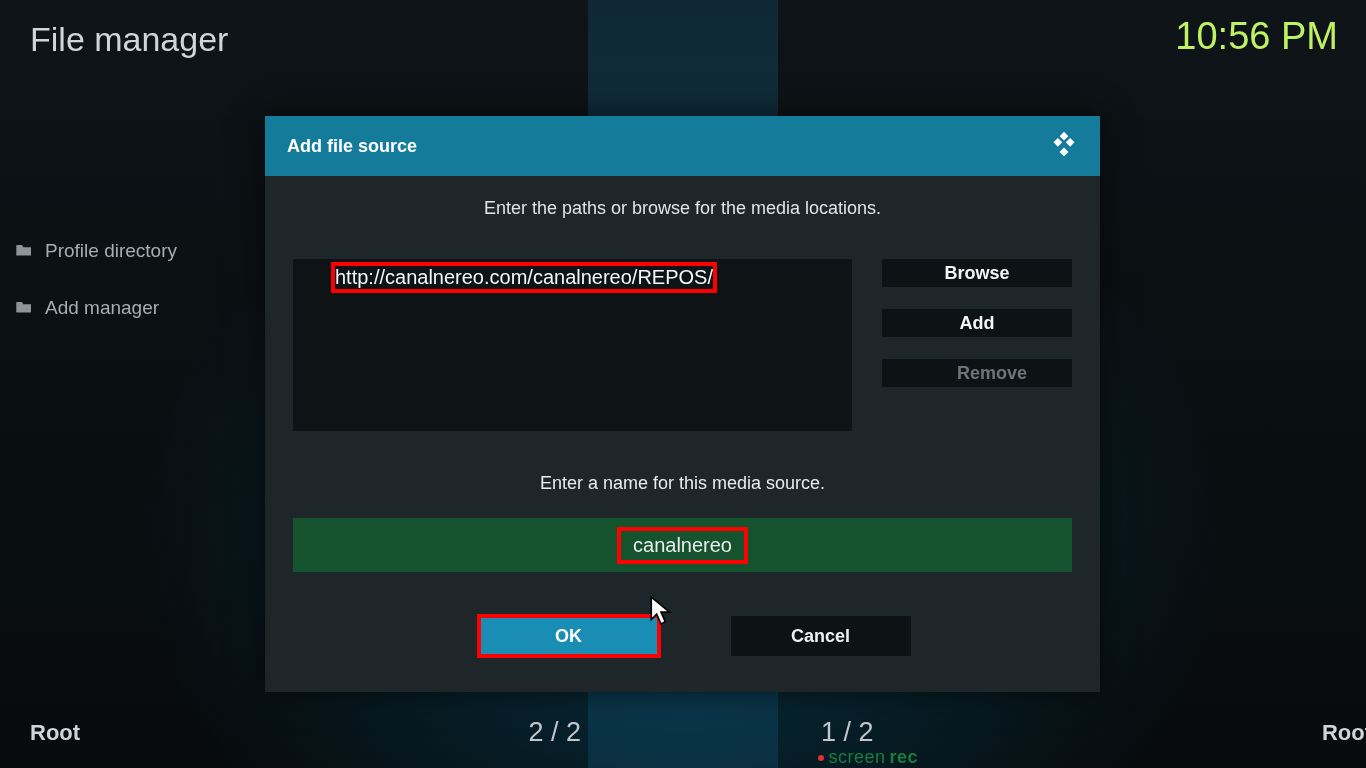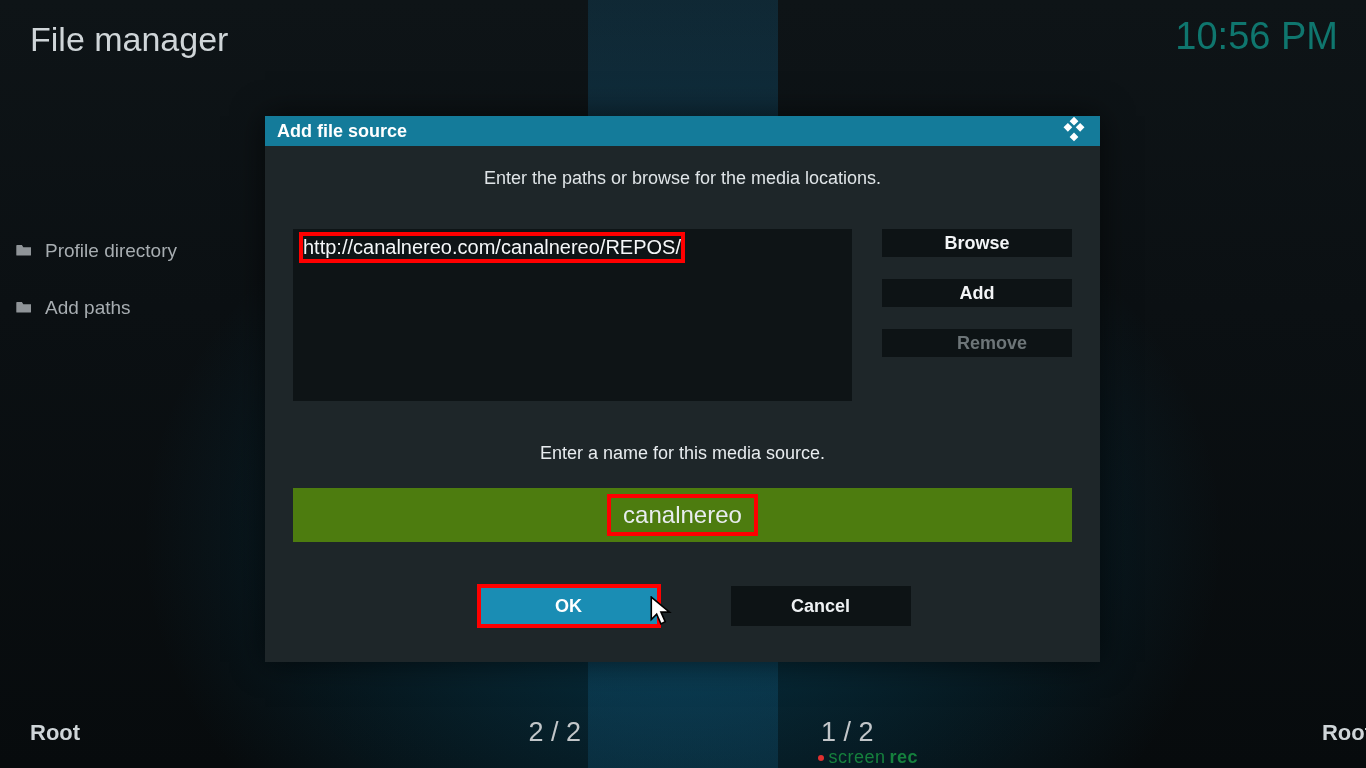--- a/index.html
+++ b/index.html
@@ -6,50 +6,50 @@
   html,body{ width:1366px; height:768px; overflow:hidden; background:#000; }
   .bg{
     position:absolute; inset:0;
     background:
       radial-gradient(ellipse 900px 700px at 50% 70%, rgba(0,130,180,.35), rgba(0,0,0,0) 60%),
       linear-gradient(#0e1417,#0b1013 40%,#070b0d);
   }
   .vstripe{ position:absolute; left:50%; top:0; width:190px; height:100%; transform:translateX(-50%);
     background:linear-gradient(rgba(20,100,140,.25),rgba(20,100,140,.45),rgba(20,100,140,.25)); }
   .header-title{ position:absolute; left:30px; top:20px; font-size:34px; font-weight:300; color:#cfd5d8; }
-  .header-time{ position:absolute; right:28px; top:15px; font-size:38px; font-weight:300; color:#0f766e; }
+  .header-time{ position:absolute; right:28px; top:15px; font-size:38px; font-weight:300; color:#bef264; }
 
   .sidebar{ position:absolute; left:15px; top:240px; width:230px; color:#a7adb1; font-size:19px; }
   .sb-item{ display:flex; align-items:center; gap:12px; margin-bottom:35px; }
   .sb-item svg{ width:18px; height:14px; fill:#8f9498; }
 
   .footer{ position:absolute; left:0; right:12px; bottom:20px; display:flex; align-items:center; color:#cfd5d8; font-size:22px; font-weight:600;gap:24px; }
   .footer .l{ flex:0 0 33%; padding-left:30px; text-align:left; }
   .footer .c{ flex:0 0 34%; display:flex; justify-content:center; gap:240px; font-weight:400; font-size:27px; color:#c2c6c9; }
   .footer .r{ flex:0 0 33%; padding-right:30px; text-align:right; }
   .recbadge{ position:absolute; right:448px; bottom:0; font-size:18px; color:#15803d; display:flex; align-items:center; gap:4px; letter-spacing:.5px;}
   .recbadge .dot{ width:6px;height:6px;background:#e03030;border-radius:50%; }
   .recbadge .boxw{ font-weight:300; }
 
   
   .dialog{ position:absolute; left:265px; top:116px; width:835px;
     background:#1e2629; box-shadow:0 0 30px rgba(0,0,0,.6); color:#e8ecef; }
-  .dlg-hdr{ background:#147b9a; height:30px; display:flex; align-items:center; padding:0 12px; color:#fff; font-weight:700; font-size:18px; }
+  .dlg-hdr{ background:#147b9a; height:60px; display:flex; align-items:center; padding:0 22px; color:#fff; font-weight:700; font-size:18px; }
   .dlg-hdr .logo{ margin-left:auto; }
   .dlg-hdr .logo svg{ width:28px; height:28px; fill:#fff; }
   .dlg-body{ padding:22px 28px 36px; }
   .instr{ text-align:center; font-size:18px; color:#dfe4e7; }
   .paths-row{ display:flex; gap:30px; margin-top:40px; }
-  .paths-box{ flex:1; background:#0e1416; height:172px; }
+  .paths-box{ flex:1; background:#0e1416; height:172px;padding-left:32px; }
   .path-line{ font-size:20px; color:#f5f7f9; padding:7px 10px 4px; }
   .side-btns{ width:190px; display:flex; flex-direction:column; gap:22px; }
   .btn{ background:#0d1315; height:28px; display:flex; align-items:center; justify-content:center; font-size:18px; font-weight:700; color:#f3f5f7; }
   .btn.disabled{ color:#6d7578; font-weight:700;padding-left:30px; }
   .name-label{ text-align:center; font-size:18px; margin-top:42px; }
-  .name-field{ background:#4d7c0f; height:54px; margin-top:24px; display:flex; align-items:center; justify-content:center; font-size:24px; }
+  .name-field{ background:#14532d; height:54px; margin-top:24px; display:flex; align-items:center; justify-content:center; font-size:20px; }
   .dlg-actions{ display:flex; gap:48px; justify-content:center; margin-top:44px; }
   .btn-wide{ width:180px; height:40px; display:flex; align-items:center; justify-content:center; font-weight:700; font-size:18px;margin-left:24px; }
   .btn-ok{ background:#1a8db4; color:#fff; }
   .btn-cancel{ background:#0d1315; color:#eef1f3; }
 
   .hl{ outline:4px solid #ff0000; outline-offset:-2px; }
   .hl-tight{ outline:4px solid #ff0000; outline-offset:0; display:inline-block; }
 
   .cursor{ position:absolute; width:26px; height:30px; pointer-events:none; }
   .cursor svg{ width:100%; height:100%; }
@@ -72,21 +72,21 @@
         </svg>
     </span>
     <span>Profile directory</span>
   </div>
   <div class="sb-item">
     <span>
       <svg viewBox="0 0 24 20">
           <path d="M2 3h7l2 3h11v11a1 1 0 0 1-1 1H2a1 1 0 0 1-1-1V4a1 1 0 0 1 1-1z"></path>
         </svg>
     </span>
-    <span>Add paths</span>
+    <span>Add manager</span>
   </div>
 </div>
 
 <div class="dialog">
   <div class="dlg-hdr">
     <span>Add file source</span>
     <span class="logo">
       <svg viewBox="0 0 32 32">
           <path d="M16 2l5 5-5 5-5-5zM4 14l5-5 5 5-5 5zM28 14l-5-5-5 5 5 5zM16 30l-5-5 5-5 5 5z"></path>
         </svg>

